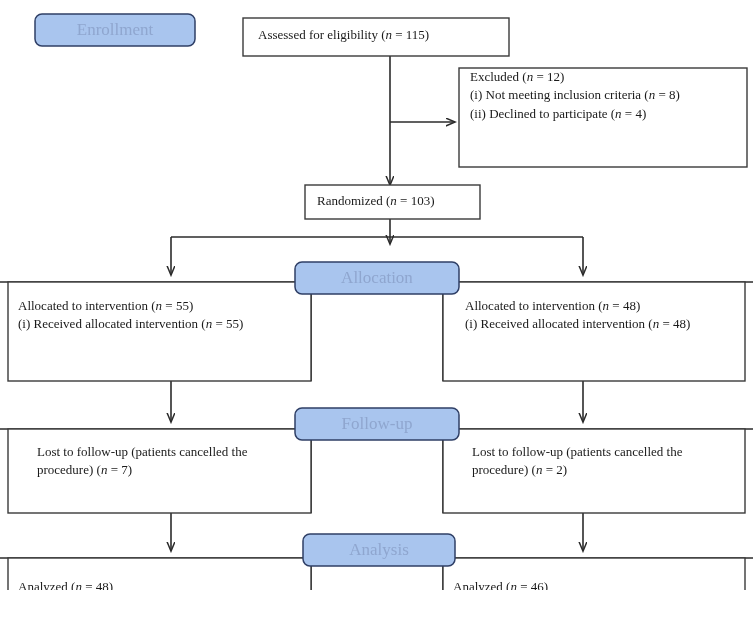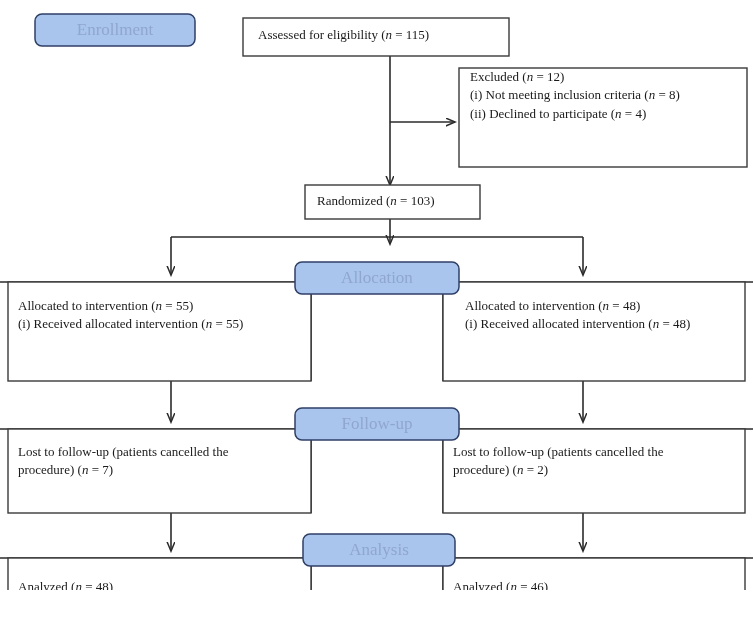--- a/index.html
+++ b/index.html
@@ -49,20 +49,21 @@
     position: absolute;
     font-family: "Liberation Serif", "DejaVu Serif", serif;
     font-size: 13px;
     color: #1a1a1a;
     line-height: 1.42;
     white-space: nowrap;
     pointer-events: none;
   }
   .box-text.wrap {
     white-space: normal;
+    margin-left: 19px;
   }
   .box-text i {
     font-style: italic;
   }
 </style>
 </head>
 <body>
 
 <div id="diagram-root">
 

